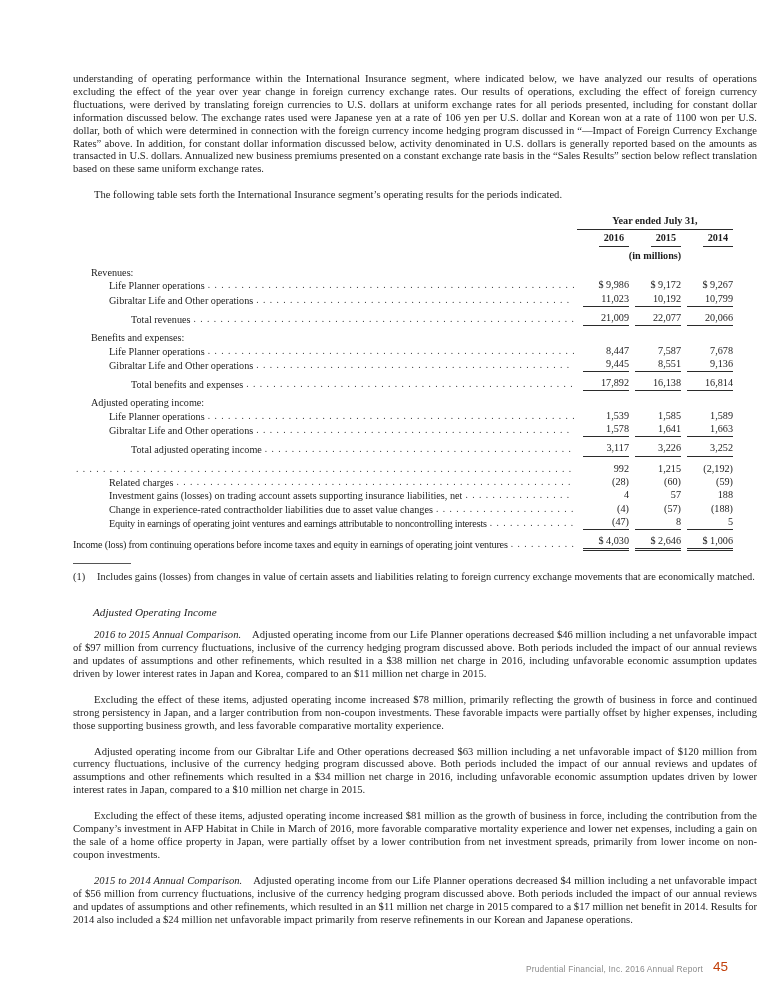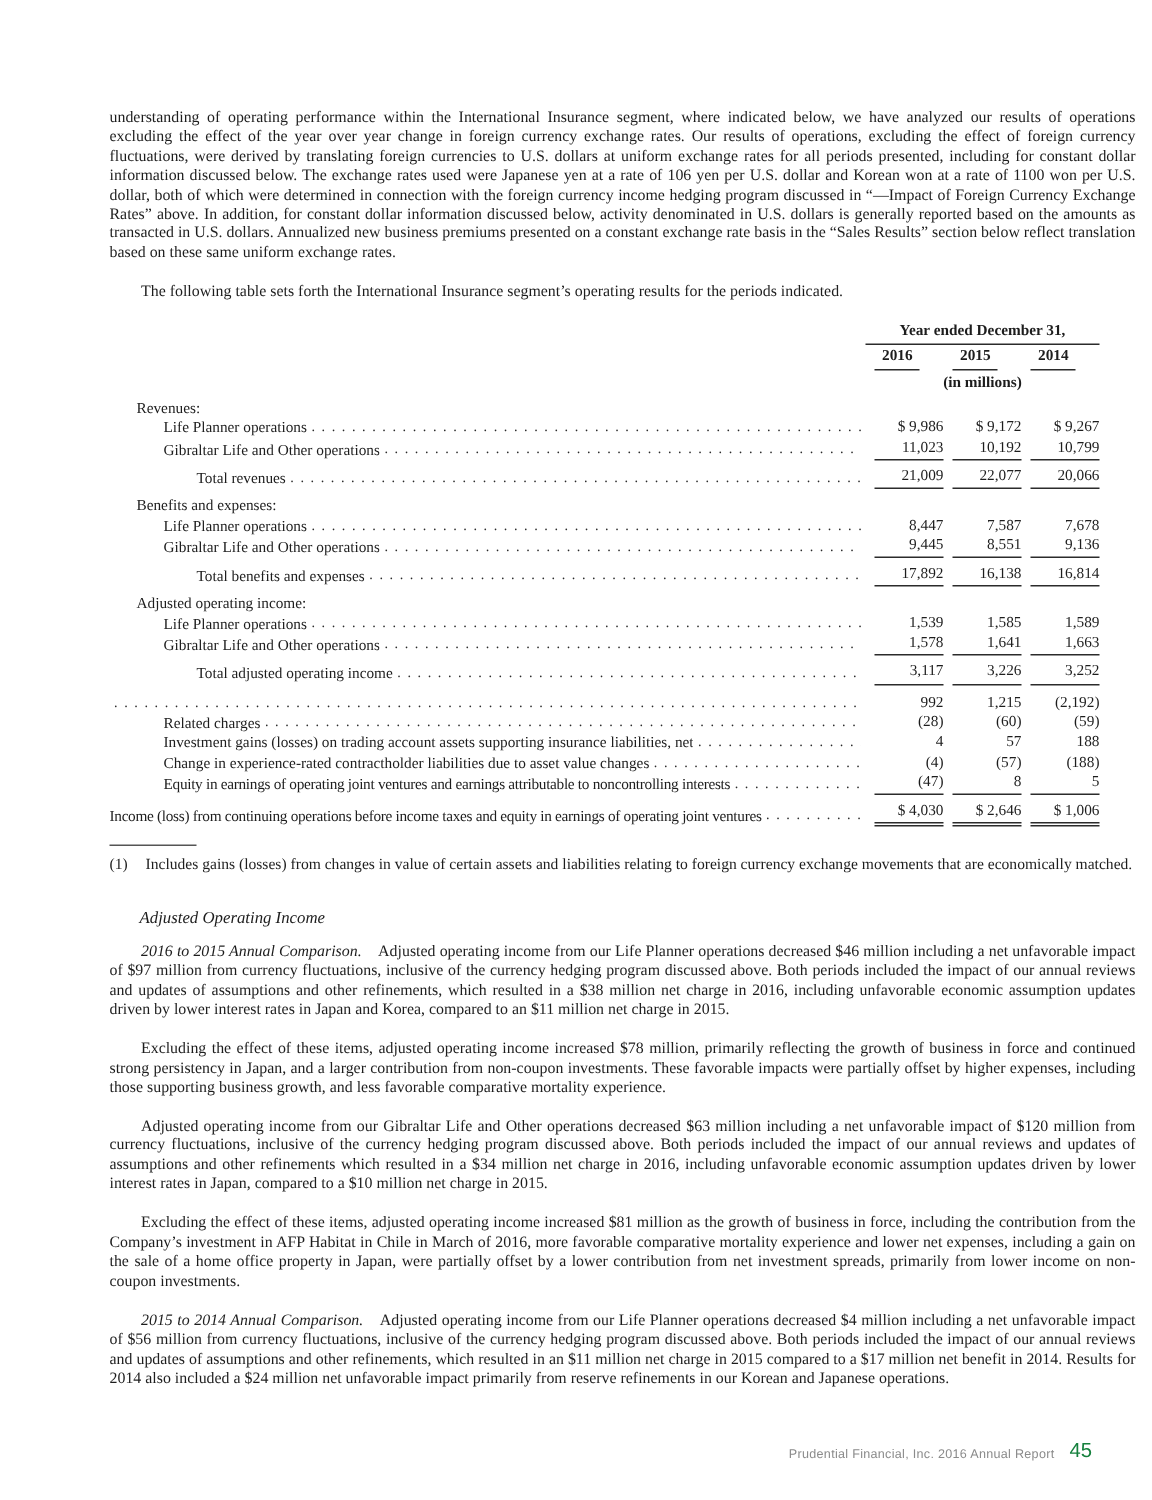--- a/index.html
+++ b/index.html
@@ -13,21 +13,21 @@
   p.body.first{text-indent:0;margin-top:45px;}
   p.body.ind{text-indent:21px;}
   .lead{font-style:italic;margin-right:11px;}
 
   
   .fintable{font-size:10.2px;line-height:12.3px;margin:2px 0 0 0;}
   .thead{display:flex;justify-content:flex-end;padding-right:24px;margin-bottom:5px;}
   .head-group{width:156px;text-align:center;}
   .head-title{font-weight:bold;white-space:nowrap;border-bottom:1px solid #2b2b2b;padding-bottom:2px;}
   .year-row{display:flex;margin-top:2px;}
-  .year-cell{width:46px;margin-left:6px;text-align:left;}
+  .year-cell{width:46px;margin-left:6px;text-align:right;}
   .year-cell span{display:inline-block;font-weight:bold;border-bottom:1px solid #2b2b2b;padding:0 5px 1px 5px;}
   .units{font-weight:bold;margin-top:3px;}
 
   .trow{display:flex;align-items:flex-end;padding-right:24px;}
   .trow .rlabel{white-space:nowrap;overflow:hidden;flex:0 1 auto;min-width:0;}
   .trow.bold .rlabel{font-weight:bold;}
   .lvl1 .rlabel{padding-left:18px;}
   .lvl2 .rlabel{padding-left:36px;}
   .lvl3 .rlabel{padding-left:58px;}
   .leader{flex:1 1 8px;min-width:8px;overflow:hidden;white-space:nowrap;margin:0 3px 1px 3px;color:#2a2a2a;}
@@ -48,36 +48,36 @@
 
   
   .section-heading{font-style:italic;font-size:11.2px;margin:22px 0 11px 20px;}
 
   
   .footer{
     position:absolute;right:40px;bottom:26px;display:flex;align-items:flex-end;gap:10px;
     font-family:Liberation Sans, sans-serif;
   }
   .footer-text{font-size:8.4px;color:#8b8b8b;letter-spacing:0.2px;}
-  .page-num{font-size:13.5px;color:#15803d;}
+  .page-num{font-size:13.5px;color:#c2410c;}
 </style>
 </head>
 <body>
 
 <div class="content">
 
   <p class="body first">understanding of operating performance within the International Insurance segment, where indicated below, we have analyzed our results of operations excluding the effect of the year over year change in foreign currency exchange rates. Our results of operations, excluding the effect of foreign currency fluctuations, were derived by translating foreign currencies to U.S. dollars at uniform exchange rates for all periods presented, including for constant dollar information discussed below. The exchange rates used were Japanese yen at a rate of 106 yen per U.S. dollar and Korean won at a rate of 1100 won per U.S. dollar, both of which were determined in connection with the foreign currency income hedging program discussed in “—Impact of Foreign Currency Exchange Rates” above. In addition, for constant dollar information discussed below, activity denominated in U.S. dollars is generally reported based on the amounts as transacted in U.S. dollars. Annualized new business premiums presented on a constant exchange rate basis in the “Sales Results” section below reflect translation based on these same uniform exchange rates.</p>
 
   <p class="body ind">The following table sets forth the International Insurance segment’s operating results for the periods indicated.</p>
 
   <div class="fintable">
 
     <div class="thead">
       <div class="head-group">
-        <div class="head-title">Year ended December 31,</div>
+        <div class="head-title">Year ended July 31,</div>
         <div class="year-row">
           <div class="year-cell"><span>2016</span></div>
           <div class="year-cell"><span>2015</span></div>
           <div class="year-cell"><span>2014</span></div>
         </div>
         <div class="units">(in millions)</div>
       </div>
     </div>
 
     <div class="trow sec lvl1">

